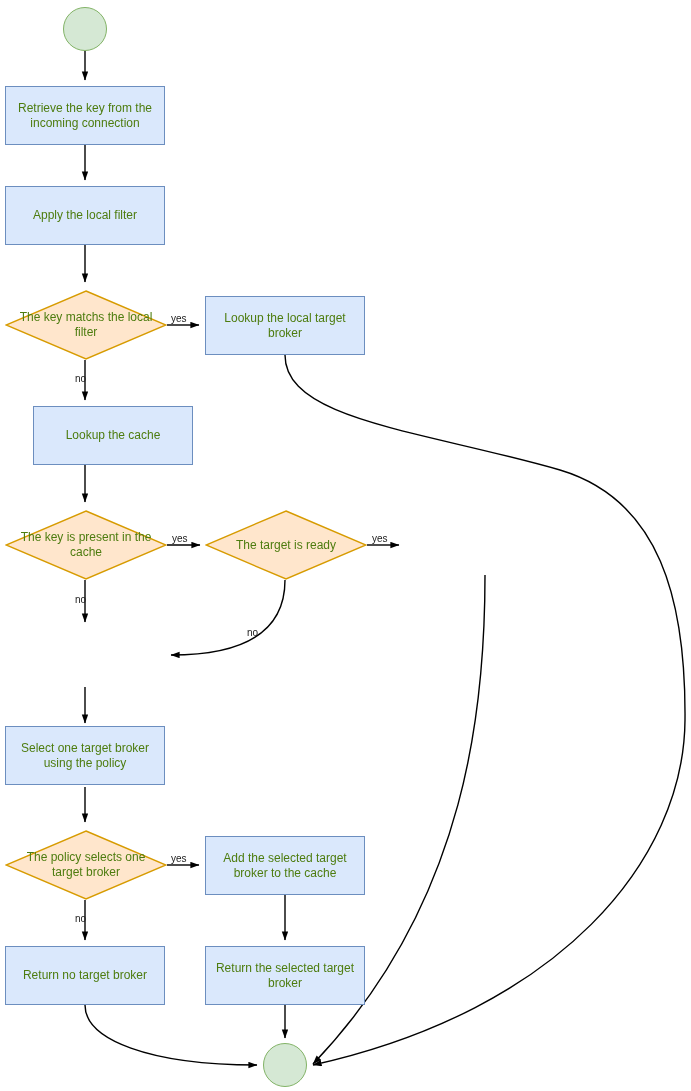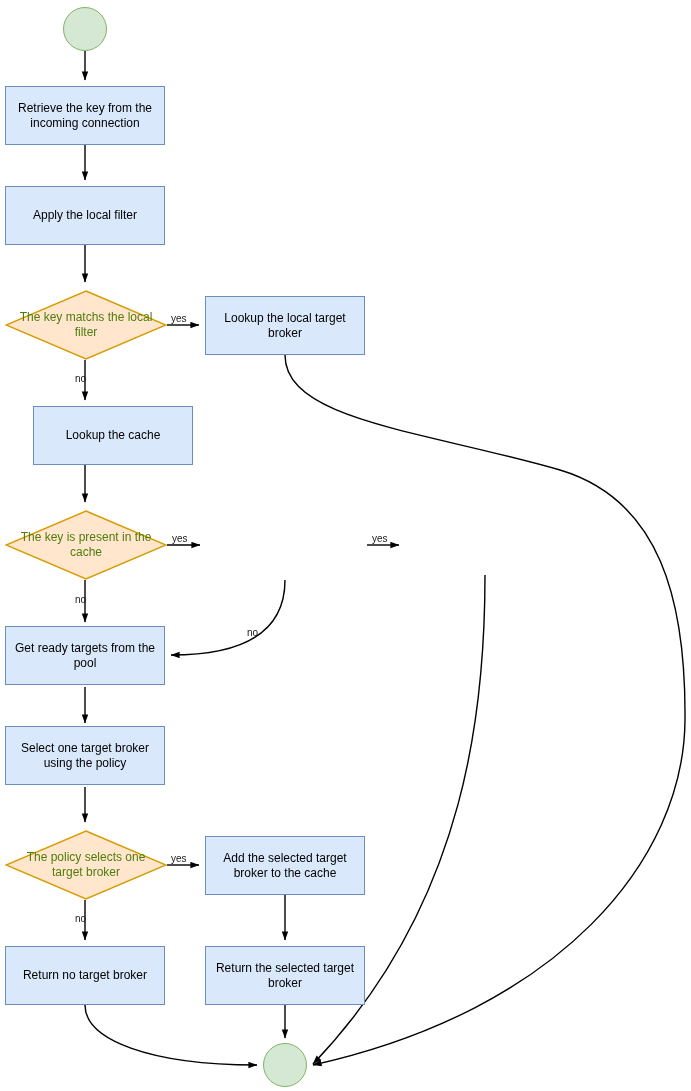--- a/index.html
+++ b/index.html
@@ -32,21 +32,21 @@
     box-sizing: border-box;
     display: flex;
     align-items: center;
     justify-content: center;
     text-align: center;
   }
   .node-process {
     background: #dae8fc;
     border: 1px solid #6c8ebf;
     font-size: 12px;
-    color: #000000;
+    color: #4d7c0f;
     line-height: 15px;
     padding: 2px 6px;
   }
   .node-decision-wrap {
     position: absolute;
     box-sizing: border-box;
   }
   .node-decision-shape {
     position: absolute;
     left: 0;
@@ -143,25 +143,28 @@
     <span>Lookup the cache</span>
   </div>
 
   <div class="node-decision-wrap" style="left:5px; top:510px; width:162px; height:70px;">
     <svg class="node-decision-shape" viewBox="0 0 162 70" preserveAspectRatio="none">
       <polygon points="81,1 161,35 81,69 1,35" fill="#ffe6cc" stroke="#d79b00" stroke-width="1.4"></polygon>
     </svg>
     <div class="node-decision-label">The key is present in the cache</div>
   </div>
 
+  <div class="node-decision-wrap" style="left:205px; top:510px; width:162px; height:70px;">
+    <svg class="node-decision-shape" viewBox="0 0 162 70" preserveAspectRatio="none">
+      <polygon points="81,1 161,35 81,69 1,35" fill="#ffe6cc" stroke="#d79b00" stroke-width="1.4"></polygon>
+    </svg>
+    <div class="node-decision-label">The target is ready</div>
+  </div>
 
 
-  <div class="node node-process" style="left:5px; top:626px; width:160px; height:59px;">
-    <span>Get ready targets from the pool</span>
-  </div>
 
   <div class="node node-process" style="left:5px; top:726px; width:160px; height:59px;">
     <span>Select one target broker using the policy</span>
   </div>
 
   <div class="node-decision-wrap" style="left:5px; top:830px; width:162px; height:70px;">
     <svg class="node-decision-shape" viewBox="0 0 162 70" preserveAspectRatio="none">
       <polygon points="81,1 161,35 81,69 1,35" fill="#ffe6cc" stroke="#d79b00" stroke-width="1.4"></polygon>
     </svg>
     <div class="node-decision-label">The policy selects one target broker</div>

